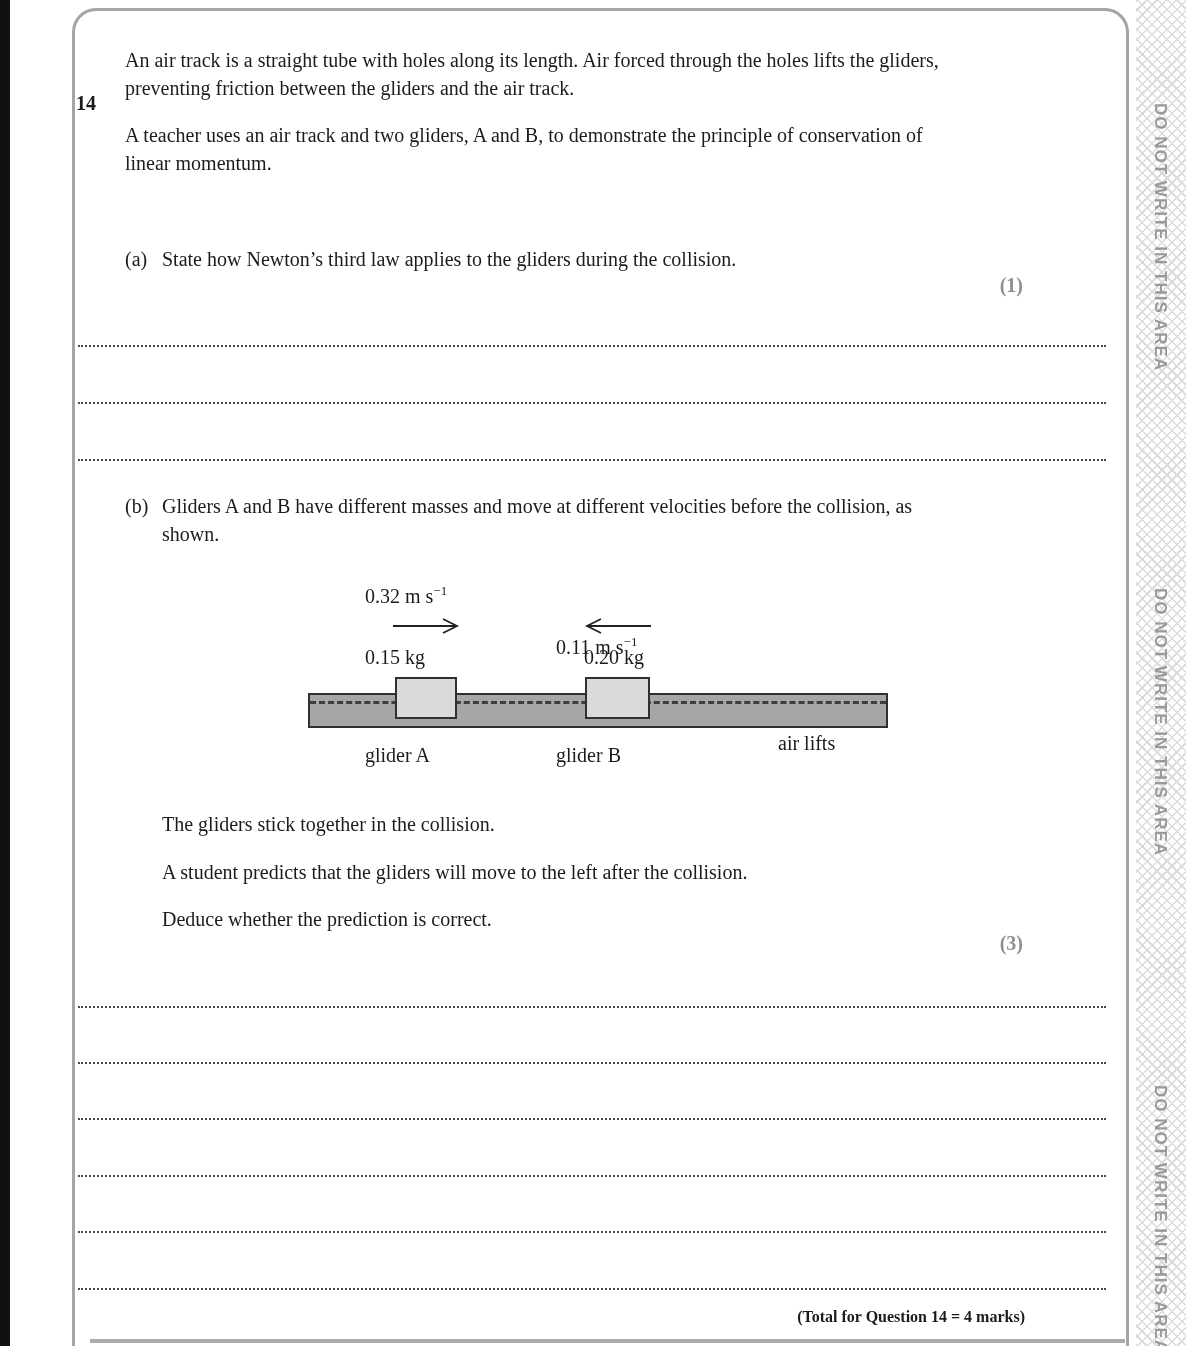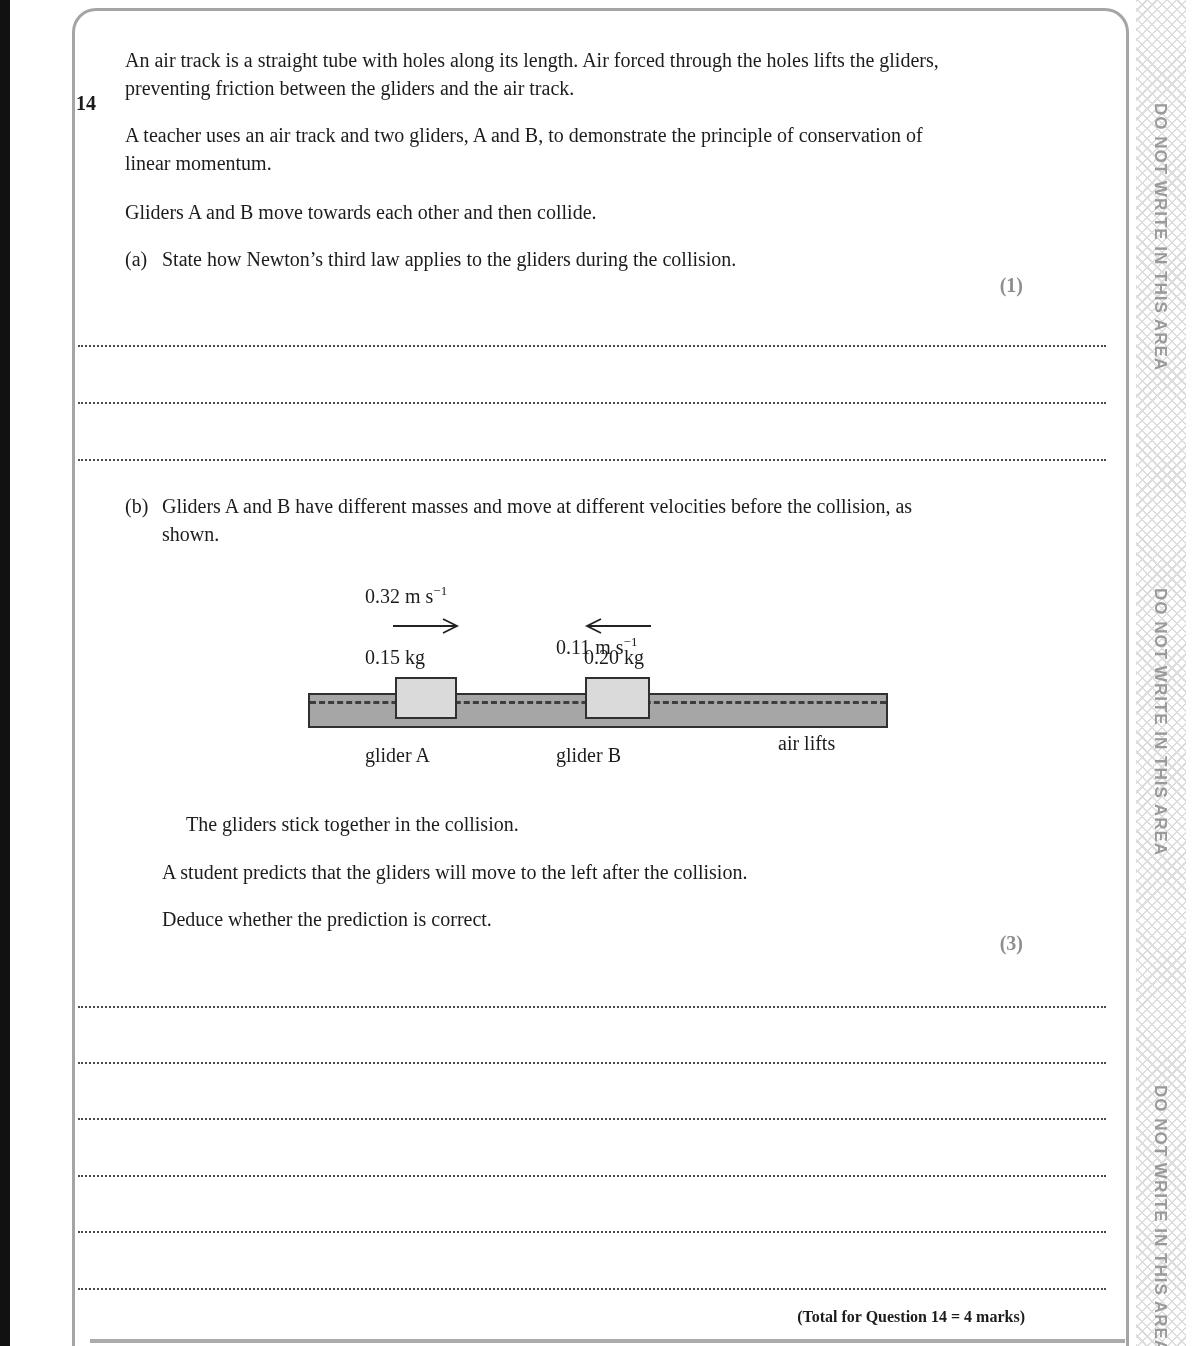--- a/index.html
+++ b/index.html
@@ -59,21 +59,20 @@
 
 <div class="page">
 
   <div class="edge-strip"></div>
 
   <div class="content-box"></div>
 
   <div class="abs qnum" style="left:76px; top:46px;margin-top:46px;">14</div>
   <div class="abs para" style="left:125px; top:121px;">A teacher uses an air track and two gliders, A and B, to demonstrate the principle of conservation of linear momentum.</div>
   <div class="abs para" style="left:125px; top:46px;">An air track is a straight tube with holes along its length. Air forced through the holes lifts the gliders, preventing friction between the gliders and the air track.</div>
-  <div class="abs para" style="left:125px; top:198px;">Gliders A and B move towards each other and then collide.</div>
 
   <div class="abs part" style="left:125px; top:245px; width:840px;">
     <span class="plabel">(a)</span>
     <span class="ptext">State how Newton’s third law applies to the gliders during the collision.</span>
   </div>
   <div class="abs mark" style="left:938px; top:274px;">(1)</div>
 
   <div class="dotline" style="top:345px;"></div>
   <div class="dotline" style="top:402px;"></div>
   <div class="dotline" style="top:459px;"></div>
@@ -109,21 +108,21 @@
   <div class="track">
     <div class="track-dash"></div>
   </div>
   <div class="glider glider-a"></div>
   <div class="glider glider-b"></div>
 
   <div class="abs dlabel" style="left:365px; top:744px; width:120px;">glider A</div>
   <div class="abs dlabel" style="left:556px; top:744px; width:120px;">glider B</div>
   <div class="abs dlabel" style="left:778px; top:732px; width:120px;">air lifts</div>
 
-  <div class="abs para" style="left:162px; top:810px; width:800px;margin-left:24px;">The gliders stick together in the collision.</div>
+  <div class="abs para" style="left:162px; top:810px; width:800px;">The gliders stick together in the collision.</div>
   <div class="abs para" style="left:162px; top:905px; width:800px;">Deduce whether the prediction is correct.</div>
   <div class="abs para" style="left:162px; top:858px; width:800px;">A student predicts that the gliders will move to the left after the collision.</div>
   <div class="abs mark" style="left:938px; top:932px;">(3)</div>
 
   <div class="dotline" style="top:1006px;"></div>
   <div class="dotline" style="top:1062px;"></div>
   <div class="dotline" style="top:1118px;"></div>
   <div class="dotline" style="top:1175px;"></div>
   <div class="dotline" style="top:1231px;"></div>
   <div class="dotline" style="top:1288px;"></div>

